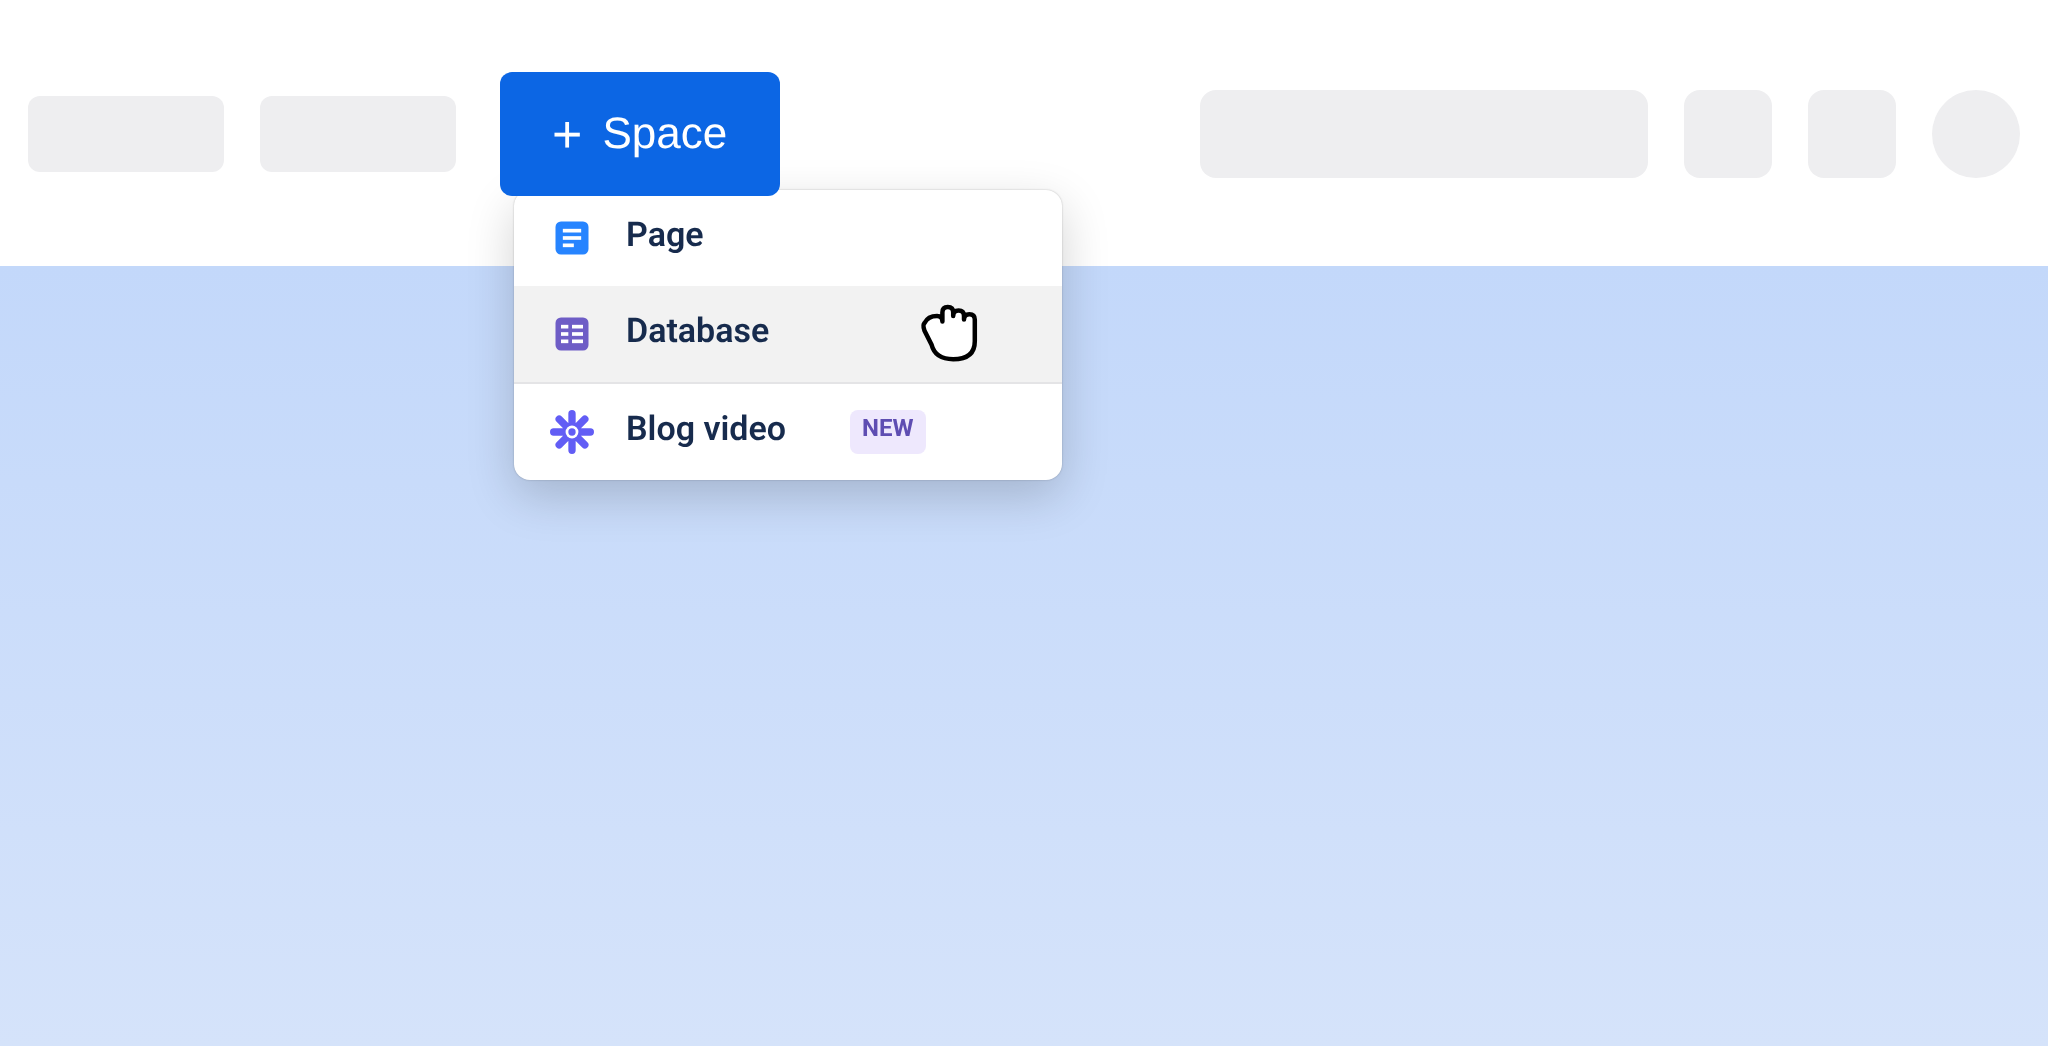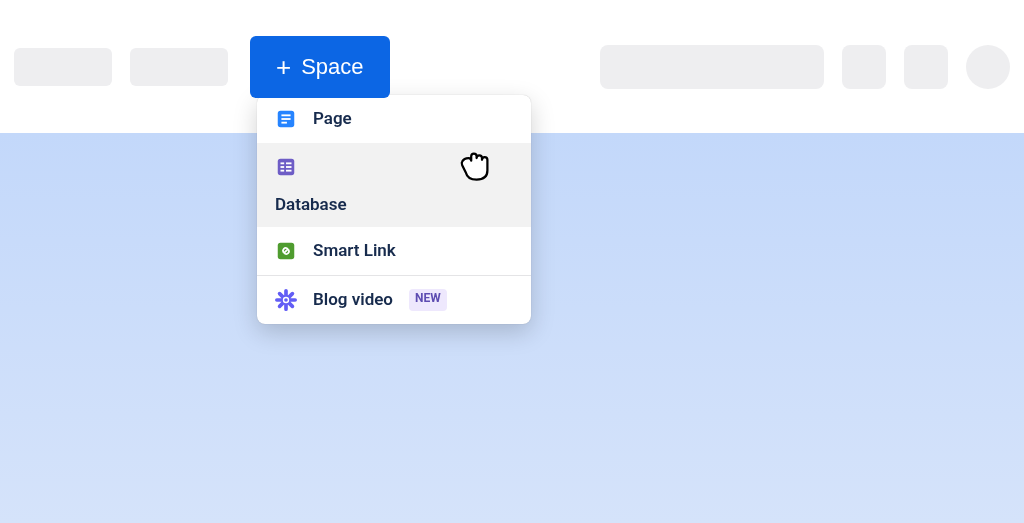--- a/index.html
+++ b/index.html
@@ -93,21 +93,21 @@
       font-weight: 600;
       color: #172b4d;
     }
     .badge {
       font-size: 12px;
       font-weight: 700;
       color: #5e4db2;
       background: #eee8fd;
       padding: 2px 6px;
       border-radius: 4px;
-      margin-left: 0;
+      margin-left: 16px;
     }
   </style>
 </head>
 <body>
 
 <div class="topbar">
   <div class="ph ph1"></div>
   <div class="ph ph2"></div>
   <button class="create-btn">
     <span class="plus">+</span>
@@ -131,50 +131,41 @@
             <rect x="3" y="3" width="18" height="18" rx="3" fill="#2684ff"></rect>
             <rect x="7" y="7" width="10" height="2" fill="#fff"></rect>
             <rect x="7" y="11" width="10" height="2" fill="#fff"></rect>
             <rect x="7" y="15" width="6" height="2" fill="#fff"></rect>
           </svg>
       </span>
       <span class="menu-label">Page</span>
     </div>
 
 
-    <div class="menu-item hovered" style="position:relative;flex-direction:column;">
+    <div class="menu-item hovered" style="position:relative;">
       <span class="menu-icon">
         <svg width="22" height="22" viewBox="0 0 24 24">
             <rect x="3" y="3" width="18" height="18" rx="3" fill="#6e5dc6"></rect>
             <rect x="6" y="7" width="4" height="2" fill="#fff"></rect>
             <rect x="12" y="7" width="6" height="2" fill="#fff"></rect>
             <rect x="6" y="11" width="4" height="2" fill="#fff"></rect>
             <rect x="12" y="11" width="6" height="2" fill="#fff"></rect>
             <rect x="6" y="15" width="4" height="2" fill="#fff"></rect>
             <rect x="12" y="15" width="6" height="2" fill="#fff"></rect>
           </svg>
       </span>
       <span class="menu-label">Database</span>
       <span style="position:absolute; right:40px; top:6px;">
         <svg width="36" height="36" viewBox="0 0 40 40">
           <path d="M8 14 Q10 10 15 10 Q18 10 18 13 L18 8 Q18 5 21 5 Q24 5 24 8 L24 10 Q24 7 27 7 Q30 7 30 10 L30 12 Q30 9 33 9 Q36 9 36 12 L36 24 Q36 34 24 34 Q14 34 12 26 L8 18 Q7 15 8 14 Z" fill="#fff" stroke="#000" stroke-width="2.5" stroke-linejoin="round"></path>
         </svg>
       </span>
     </div>
 
 
-    <div class="menu-item">
-      <span class="menu-icon">
-        <svg width="22" height="22" viewBox="0 0 24 24">
-            <rect x="3" y="3" width="18" height="18" rx="3" fill="#4f9c2f"></rect>
-            <path d="M10 14 L14 10 M9 13 A3 3 0 0 1 13 9 M15 11 A3 3 0 0 1 11 15" stroke="#fff" stroke-width="2" fill="none" stroke-linecap="round"></path>
-          </svg>
-      </span>
-      <span class="menu-label">Smart Link</span>
-    </div>
   </div>
 
 
   <div class="menu-group">
     <div class="menu-item">
       <span class="menu-icon">
         <svg width="22" height="22" viewBox="0 0 24 24">
             <g fill="#625df5">
               <path d="M12 2 L12 22 M2 12 L22 12 M5 5 L19 19 M19 5 L5 19" stroke="#625df5" stroke-width="4" stroke-linecap="round"></path>
             </g>

